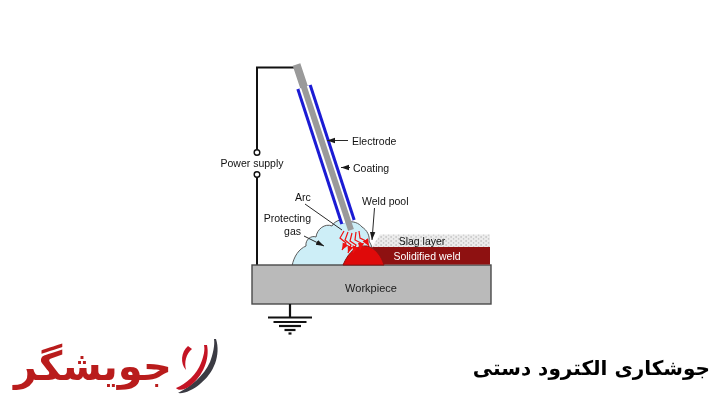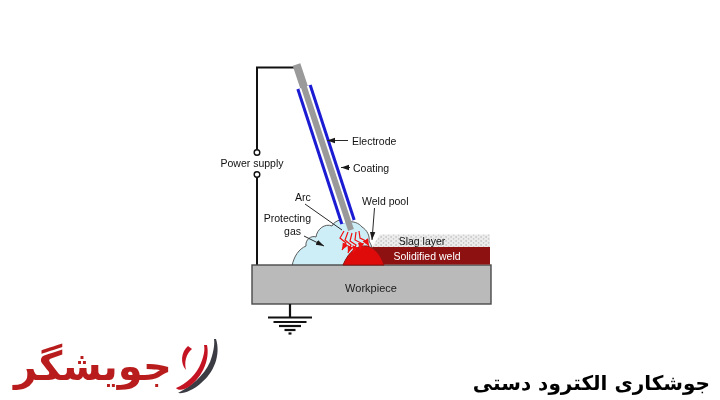--- a/index.html
+++ b/index.html
@@ -8,21 +8,21 @@
     font-family:"Liberation Sans",sans-serif;
   }
   svg{display:block;}
   #scene{position:absolute;left:0;top:0;}
   .lbl{font:10.5px "Liberation Sans",sans-serif;fill:#111;}
   .lbl-white{font:10.5px "Liberation Sans",sans-serif;fill:#ffffff;}
   .lbl-big{font:11px "Liberation Sans",sans-serif;fill:#1a1a1a;}
   .pointer{stroke:#2a2a2a;stroke-width:1;fill:none;}
   .wire{stroke:#111;stroke-width:2;fill:none;}
   .caption{
-    position:absolute;right:10px;top:371px;direction:rtl;
+    position:absolute;right:10px;top:356px;direction:rtl;
     font-family:"DejaVu Sans",sans-serif;font-size:20px;font-weight:bold;color:#000;
   }
   .logo{
     position:absolute;left:14px;top:334px;display:flex;align-items:center;gap:4px;
   }
   .logo-text{
     direction:rtl;font-family:"DejaVu Sans",sans-serif;
     font-size:40px;font-weight:bold;color:#b91c1c;line-height:64px;
   }
 </style>

